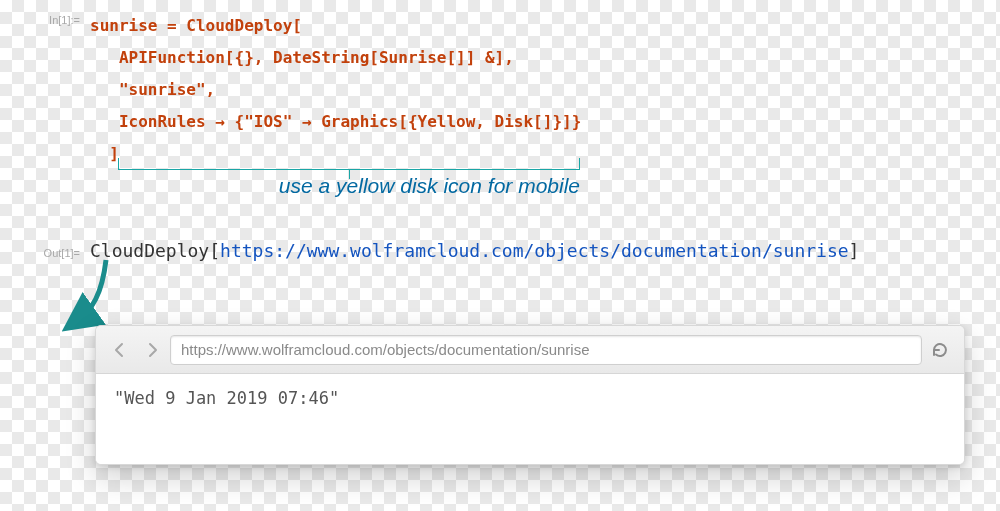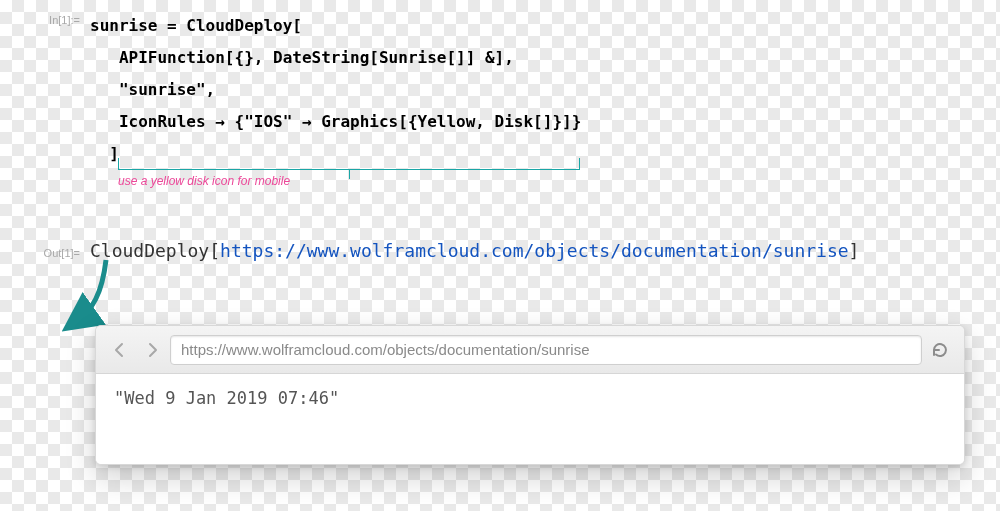--- a/index.html
+++ b/index.html
@@ -33,21 +33,21 @@
     font-size: 11px;
     padding-top: 4px;
     padding-right: 10px;
     flex-shrink: 0;
   }
   .cell-body { flex: 1; }
 
   .code {
     font-family: Consolas, Menlo, monospace;
     font-weight: 700;
-    color: #000000;
+    color: #c2410c;
     font-size: 16px;
     line-height: 2.0;
     white-space: pre;
   }
 
   .annot-wrap { position: relative; height: 50px; margin-left: 28px; }
   .brace {
     border: 1px solid #1aa6a6;
     border-top: none;
     height: 12px;
@@ -58,23 +58,23 @@
   .brace::after {
     content: '';
     position: absolute;
     left: 50%;
     bottom: -10px;
     width: 1px;
     height: 10px;
     background: #1aa6a6;
   }
   .annot-text {
-    color: #ec4899;
-    font-size: 12px;
-    text-align: left;
+    color: #0369a1;
+    font-size: 21px;
+    text-align: right;
     width: 462px;
     position: relative;
     top: -8px;
     font-style: italic;
   }
 
   .out-body {
     font-family: Consolas, Menlo, monospace;
     font-size: 18px;
     color: #333;

